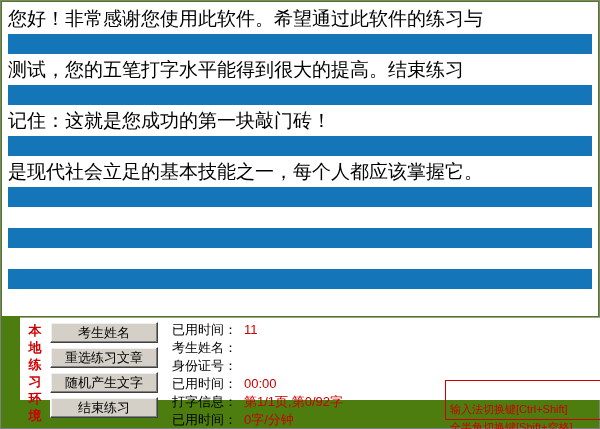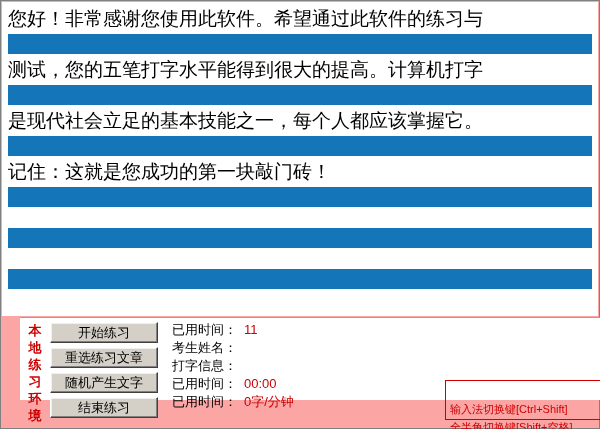--- a/index.html
+++ b/index.html
@@ -12,21 +12,21 @@
     height: 429px;
     font-family: "Liberation Sans", sans-serif;
     overflow: hidden;
   }
   .app {
     position: relative;
     width: 600px;
     height: 429px;
     box-sizing: border-box;
     border: 1px solid #808080;
-    background: #fca5a5;
+    background: #4d7c0f;
   }
   
   .text-area {
     position: absolute;
     left: 1px;
     top: 1px;
     width: 596px;
     height: 314px;
     background: #ffffff;
     box-sizing: border-box;
@@ -147,71 +147,74 @@
 <div class="app">
 
   <div class="text-area">
 
     <div class="line-pair">
       <div class="sample-line">您好！非常感谢您使用此软件。希望通过此软件的练习与</div>
       <div class="input-bar"></div>
     </div>
 
     <div class="line-pair">
-      <div class="sample-line">测试，您的五笔打字水平能得到很大的提高。计算机打字</div>
+      <div class="sample-line">测试，您的五笔打字水平能得到很大的提高。结束练习</div>
+      <div class="input-bar"></div>
+    </div>
+
+    <div class="line-pair">
+      <div class="sample-line">记住：这就是您成功的第一块敲门砖！</div>
       <div class="input-bar"></div>
     </div>
 
     <div class="line-pair">
       <div class="sample-line">是现代社会立足的基本技能之一，每个人都应该掌握它。</div>
       <div class="input-bar"></div>
     </div>
 
-    <div class="line-pair">
-      <div class="sample-line">记住：这就是您成功的第一块敲门砖！</div>
-      <div class="input-bar"></div>
-    </div>
-
     <div class="spacer-row"></div>
 
     <div class="line-pair">
       <div class="input-bar"></div>
     </div>
 
     <div class="spacer-row"></div>
 
     <div class="line-pair">
       <div class="input-bar"></div>
     </div>
 
   </div>
 
   <div class="bottom">
 
     <div class="vlabel">本地练习环境</div>
 
     <div class="btn-col">
-      <button class="btn">开始练习</button>
+      <button class="btn">考生姓名</button>
       <button class="btn">重选练习文章</button>
       <button class="btn">随机产生文字</button>
       <button class="btn">结束练习</button>
     </div>
 
     <div class="info-col">
       <div class="info-row">
         <span class="info-label">已用时间：</span><span class="info-value">11</span>
       </div>
       <div class="info-row">
         <span class="info-label">考生姓名：</span><span class="info-value"></span>
       </div>
       <div class="info-row">
-        <span class="info-label">打字信息：</span><span class="info-value"></span>
+        <span class="info-label">身份证号：</span><span class="info-value"></span>
       </div>
       <div class="info-row">
         <span class="info-label">已用时间：</span><span class="info-value">00:00</span>
+      </div>
+      <div class="info-row">
+        <span class="info-label">打字信息：</span><span class="info-value">第1/1页,第0/92字</span>
       </div>
       <div class="info-row">
         <span class="info-label">已用时间：</span><span class="info-value">0字/分钟</span>
       </div>
     </div>
 
     <div class="hint-box">
       <div class="hint-line">输入法切换键[Ctrl+Shift]</div>
       <div class="hint-line">全半角切换键[Shift+空格]</div>
     </div>

